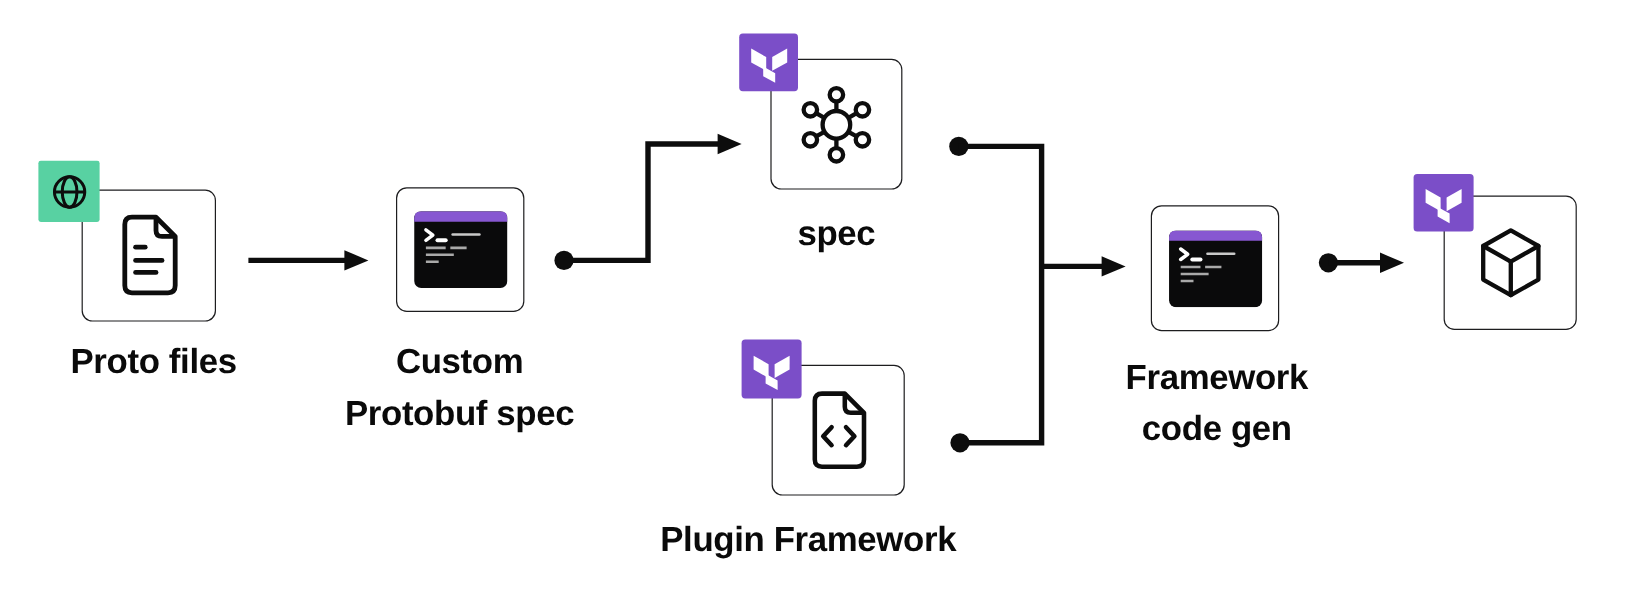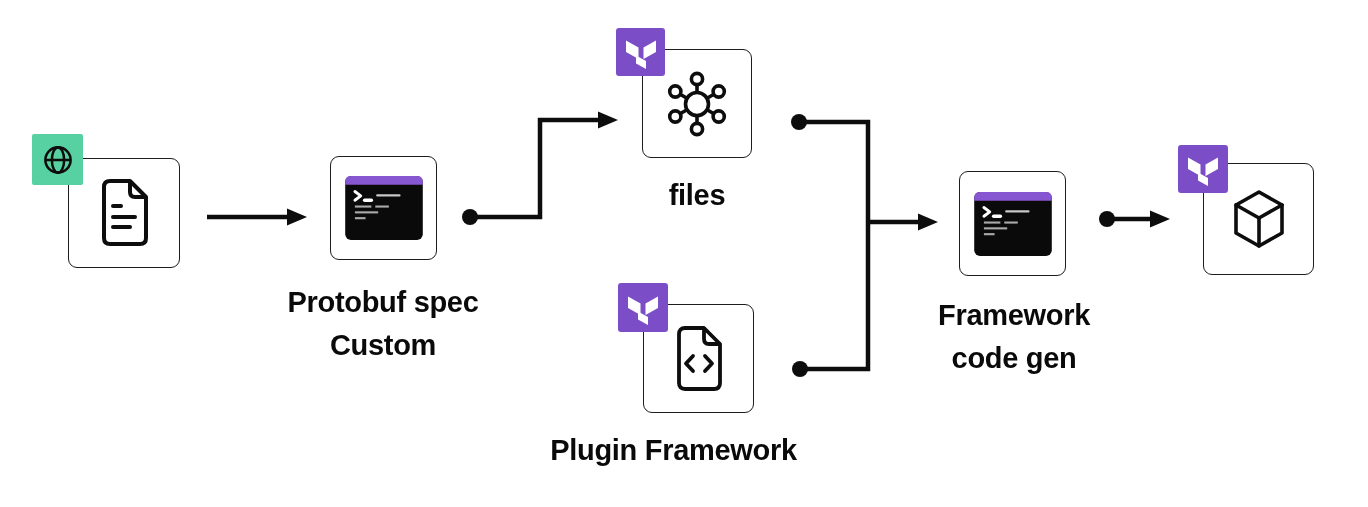--- a/index.html
+++ b/index.html
@@ -82,37 +82,40 @@
   </div>
   <div class="badge green" style="left:32px;top:134px;width:51px;height:51px">
     <svg width="46" height="46" viewBox="0 0 51 51">
       <g stroke="var(--ink)" stroke-width="2.8" fill="none">
         <circle cx="25.5" cy="25.5" r="14"></circle>
         <ellipse cx="25.5" cy="25.5" rx="6.8" ry="14"></ellipse>
         <line x1="11.5" y1="25.5" x2="39.5" y2="25.5"></line>
       </g>
     </svg>
   </div>
+  <div class="label" style="left:28px;top:281px;width:200px">
+    <span class="ln">Proto files</span>
+  </div>
 
   <div class="node" style="left:330px;top:156px;width:107px;height:104px">
     <svg width="78" height="64" viewBox="0 0 80 66">
       <rect x="0" y="0" width="80" height="66" rx="6" fill="var(--terminal-background)"></rect>
       <path d="M0 6 Q0 0 6 0 H74 Q80 0 80 6 V9 H0 Z" fill="var(--terminal-bar-purple)"></path>
       <polyline points="10,16 16,20.5 10,25" stroke="#ffffff" stroke-width="3" fill="none" stroke-linecap="round" stroke-linejoin="round"></polyline>
       <line x1="20" y1="25" x2="27" y2="25" stroke="#ffffff" stroke-width="3.5" stroke-linecap="round"></line>
       <line x1="33" y1="20" x2="56" y2="20" stroke="var(--terminal-text)" stroke-width="2.2" stroke-linecap="round"></line>
       <line x1="10" y1="31.5" x2="27" y2="31.5" stroke="#a9a9a9" stroke-width="2.2"></line>
       <line x1="31" y1="31.5" x2="45" y2="31.5" stroke="#a9a9a9" stroke-width="2.2"></line>
       <line x1="10" y1="37.5" x2="34" y2="37.5" stroke="#a9a9a9" stroke-width="2.2"></line>
       <line x1="10" y1="43.5" x2="21" y2="43.5" stroke="#a9a9a9" stroke-width="2.2"></line>
     </svg>
   </div>
   <div class="label" style="left:283px;top:281px;width:200px">
+    <span class="ln">Custom</span>
     <span class="ln">Protobuf spec</span>
-    <span class="ln">Custom</span>
   </div>
 
   <div class="node" style="left:642px;top:49px;width:110px;height:109px">
     <svg width="72" height="72" viewBox="0 0 72 72">
       <g stroke="var(--ink)" stroke-width="3.6" fill="none">
         <circle cx="36" cy="36" r="11.5"></circle>
         <line x1="36" y1="24.5" x2="36" y2="17"></line>   
           <circle cx="36" cy="11" r="5.6"></circle>
         <line x1="46" y1="30.2" x2="52.5" y2="26.5"></line> 
           <circle cx="57.7" cy="23.5" r="5.6"></circle>
@@ -130,21 +133,21 @@
   <div class="badge purple" style="left:616px;top:28px;width:49px;height:48px">
     <svg width="48" height="48" viewBox="0 0 48 48">
       <g fill="#ffffff">
         <polygon points="9,12.5 21.5,19.5 21.5,31 9,24"></polygon>
         <polygon points="26.5,19.5 39,12.5 39,24 26.5,31"></polygon>
         <polygon points="19,27.5 29,33 29,41 19,35.5"></polygon>
       </g>
     </svg>
   </div>
   <div class="label" style="left:597px;top:174px;width:200px">
-    <span class="ln">files</span>
+    <span class="ln">spec</span>
   </div>
 
   <div class="node" style="left:643px;top:304px;width:111px;height:109px">
     <svg width="58" height="68" viewBox="0 0 58 68">
       <g stroke="var(--ink)" stroke-width="3.8" fill="none" stroke-linecap="round" stroke-linejoin="round">
         <path d="M34 3 L50 19 V58 Q50 64 44 64 H15 Q9 64 9 58 V9 Q9 3 15 3 Z" fill="#fff"></path>
         <path d="M34 4 V14 Q34 19 39 19 H49"></path>
         <polyline points="23,31 16,38.5 23,46"></polyline>
         <polyline points="35,31 42,38.5 35,46"></polyline>
       </g>

